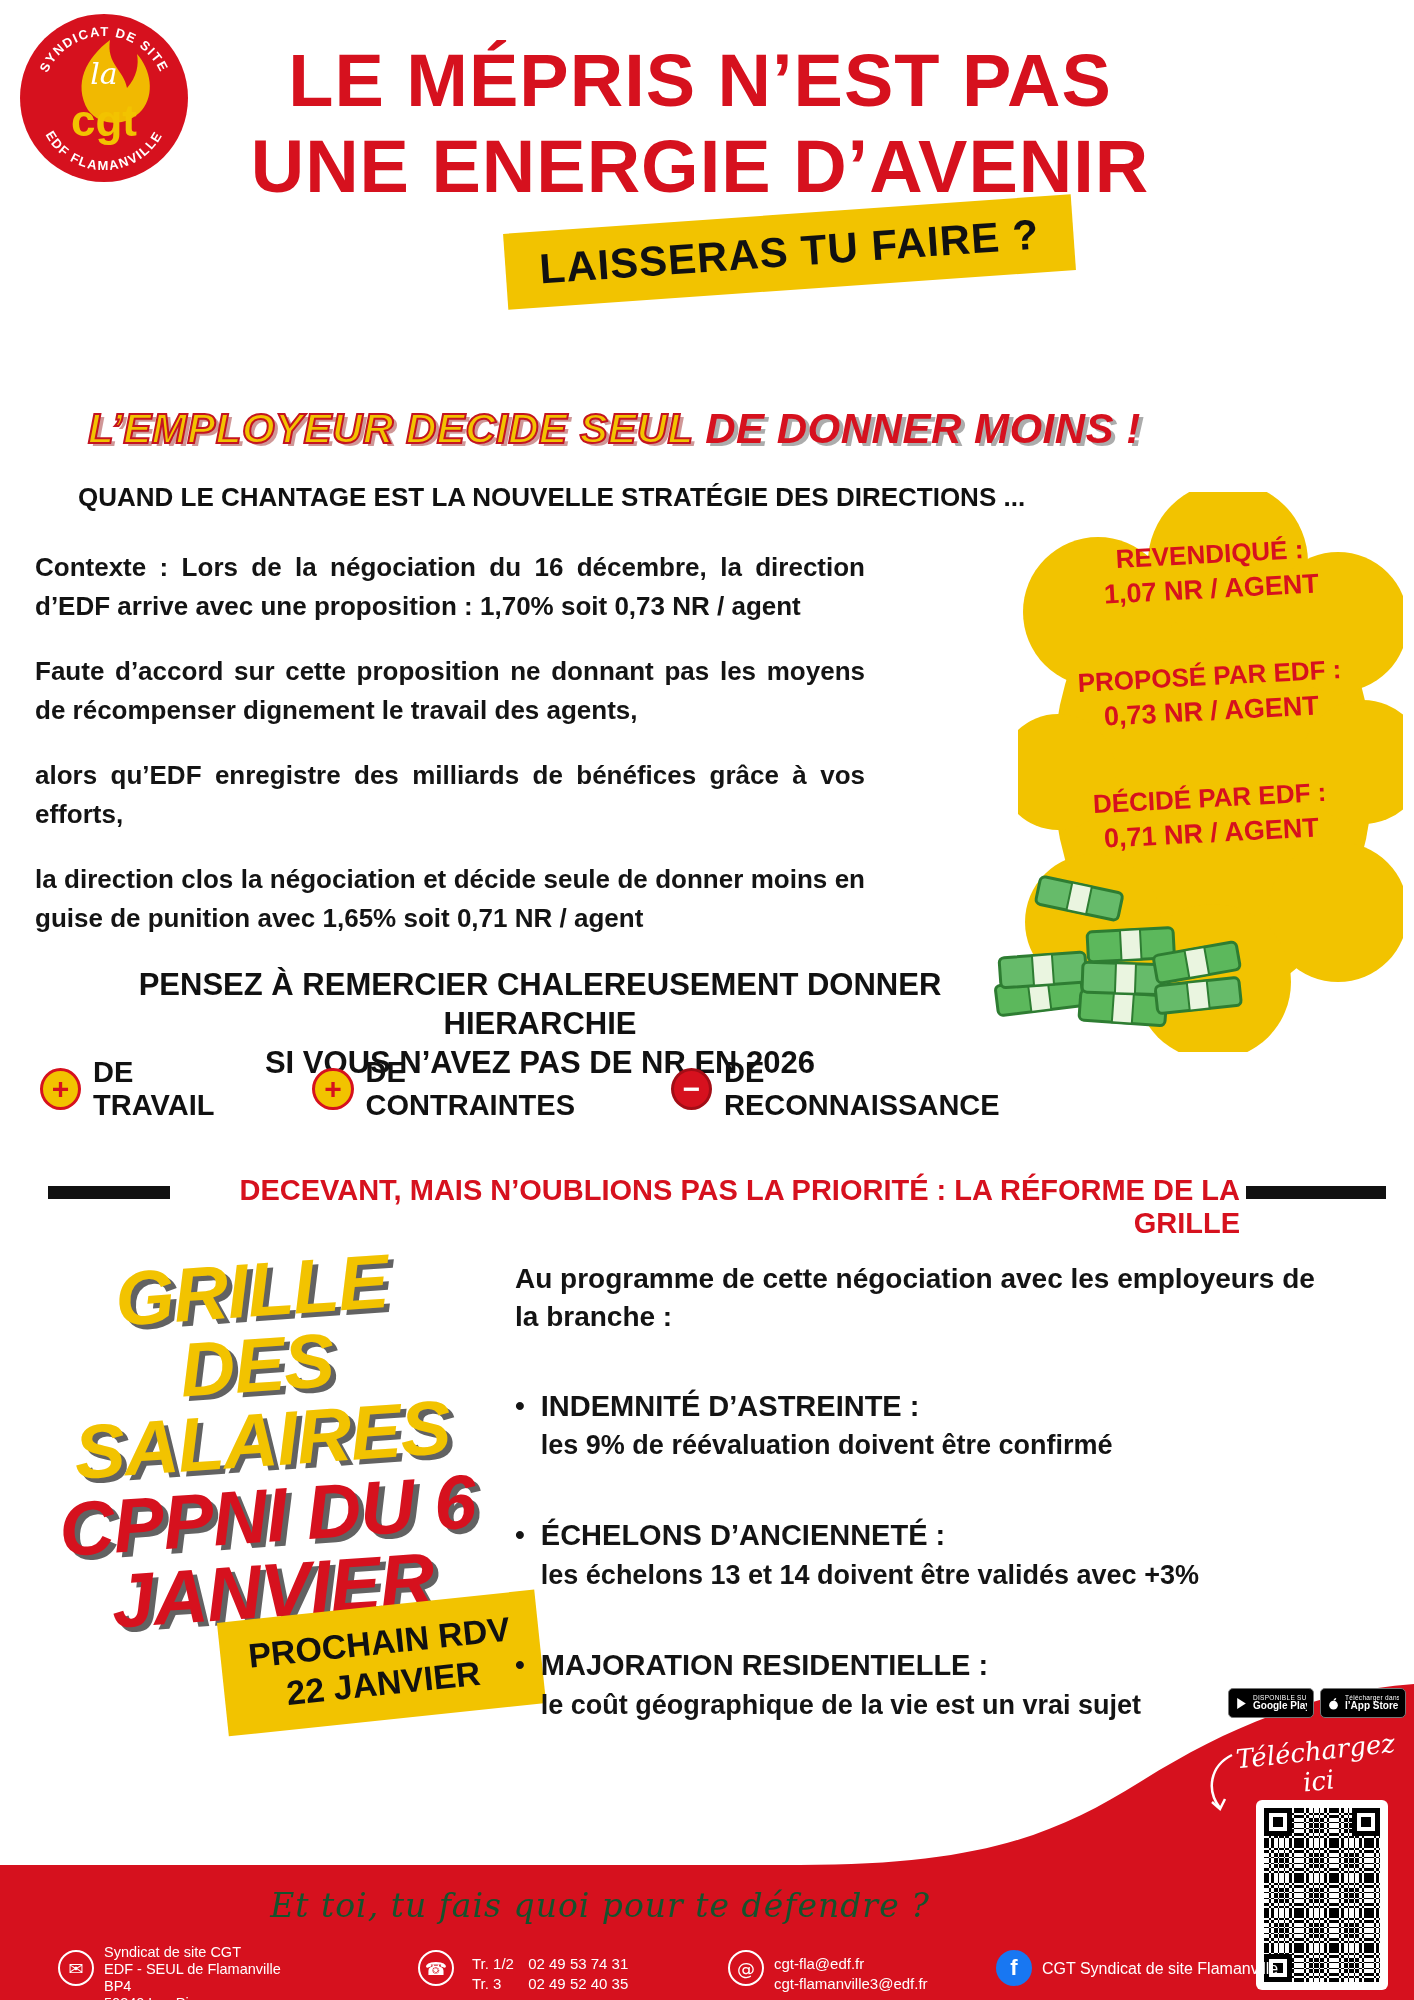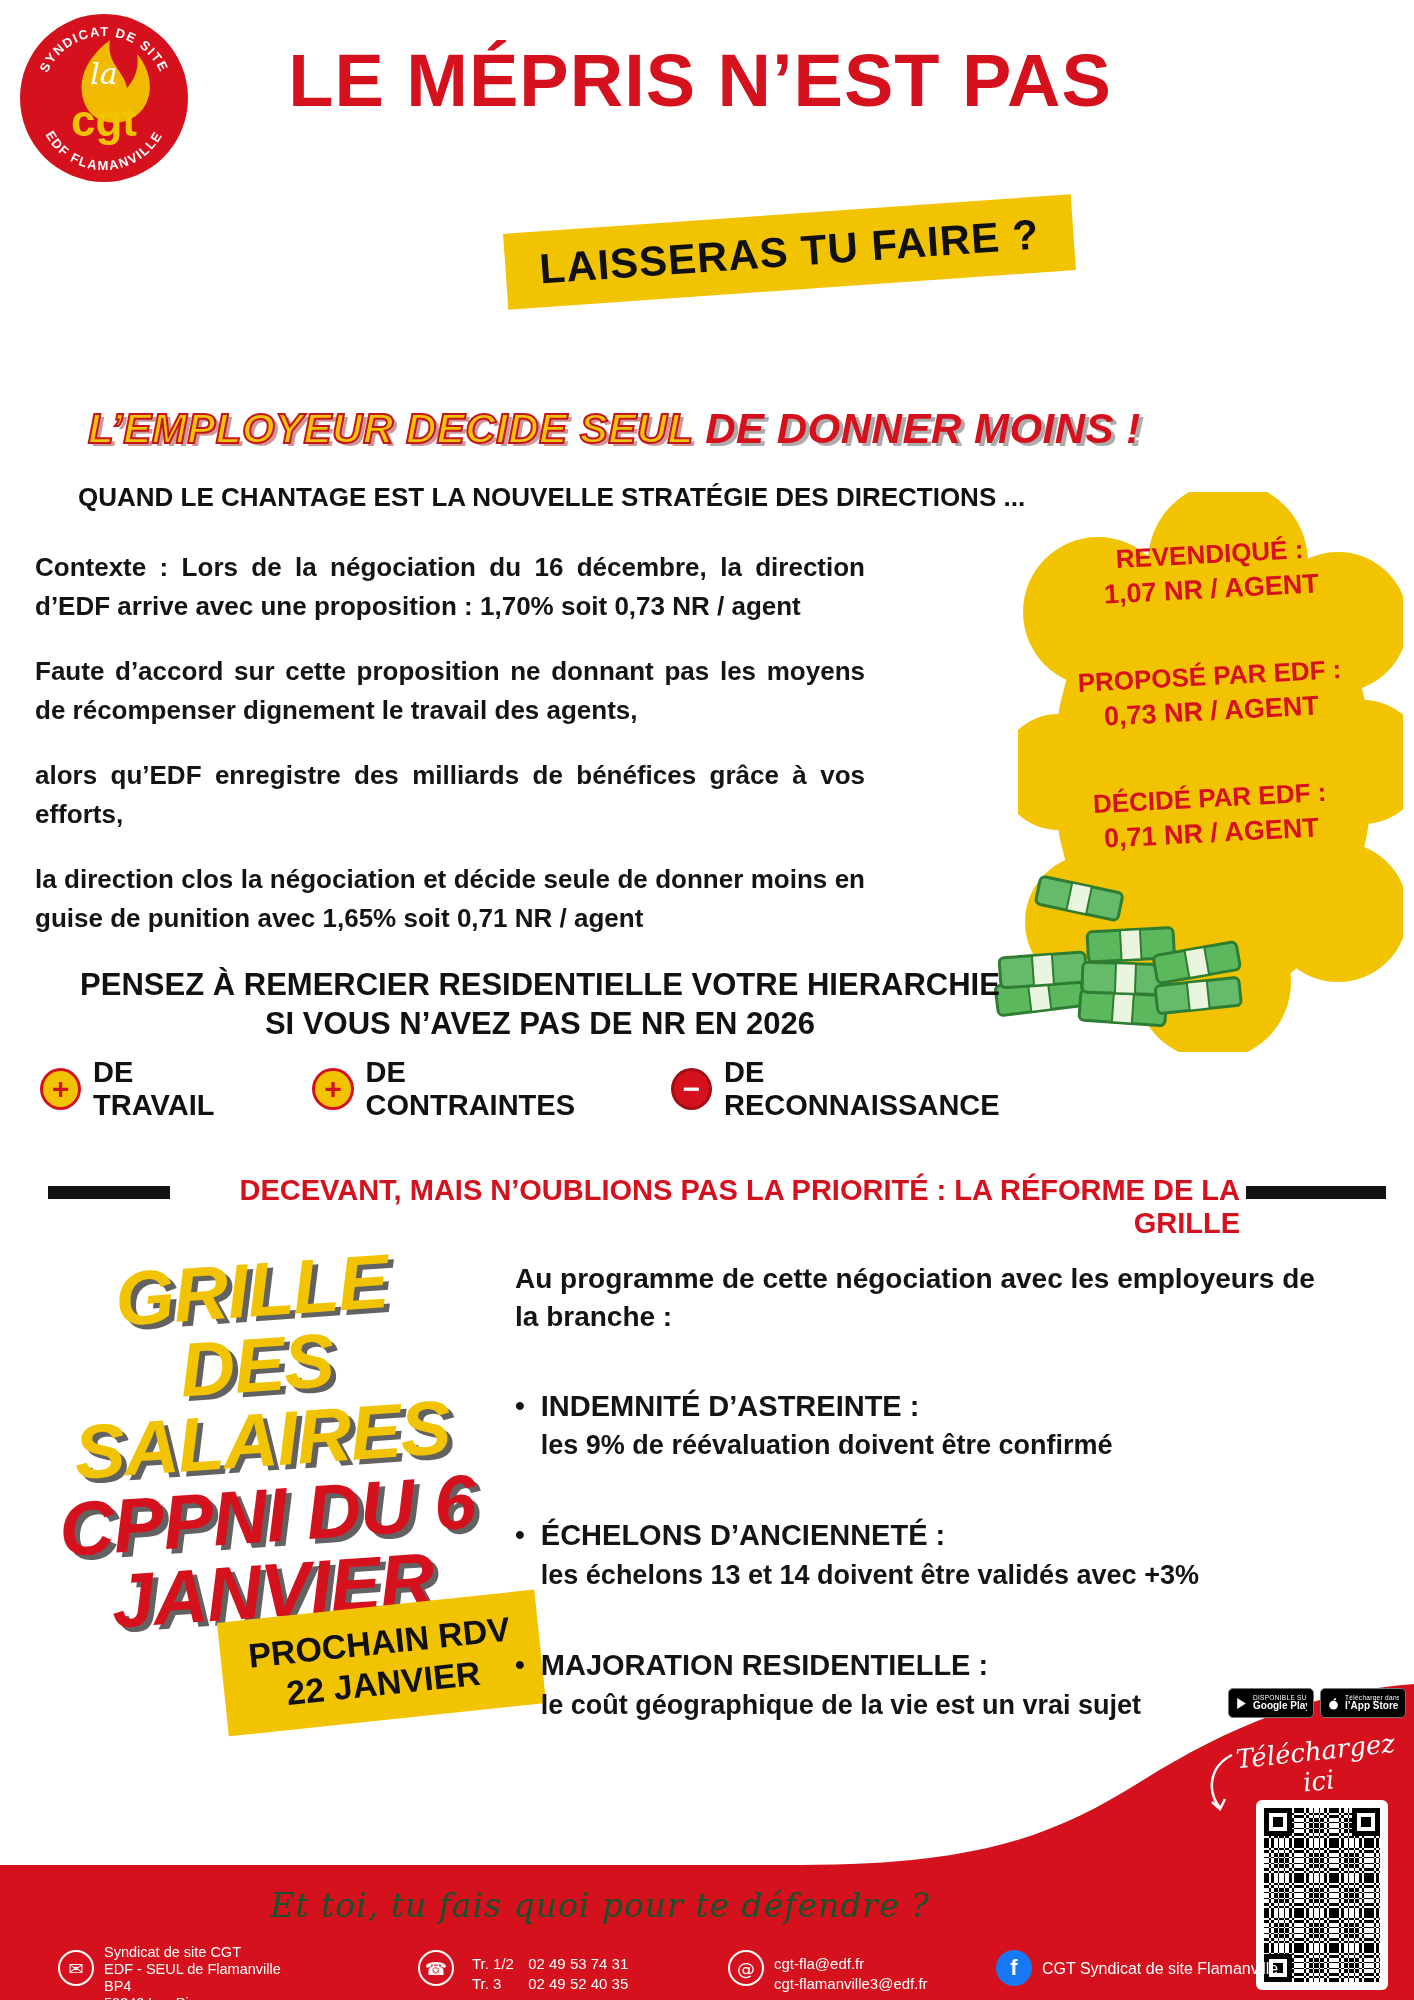--- a/index.html
+++ b/index.html
@@ -134,20 +134,21 @@
     </text>
     <text font-size="13" font-weight="bold" fill="#ffffff" letter-spacing="1.5">
       <textPath href="#arcBot" startOffset="50%" text-anchor="middle">EDF FLAMANVILLE</textPath>
     </text>
     <text x="86" y="72" text-anchor="middle" font-size="30" font-style="italic" font-family="DejaVu Serif, serif" fill="#ffffff">la</text>
     <text x="86" y="124" text-anchor="middle" font-size="44" font-weight="bold" fill="#f2c300">cgt</text>
   </svg>
 
   <div class="abs title">
     <div>LE MÉPRIS N’EST PAS</div>
+    <div>UNE ENERGIE D’AVENIR</div>
   </div>
 
   <div class="abs banner-yellow top-banner">
     <span>LAISSERAS TU FAIRE ?</span>
   </div>
 
   <div class="abs subhead">QUAND LE CHANTAGE EST LA NOUVELLE STRATÉGIE DES DIRECTIONS ...</div>
 
   <div class="abs headline">
     <span class="hl-yellow">L’EMPLOYEUR DECIDE SEUL</span>
@@ -220,21 +221,21 @@
           <rect x="32" width="20" height="28" fill="#eaf5e0" stroke-width="2"></rect>
       </g>
       <g transform="translate(170,98) rotate(-10)">
         <rect width="84" height="28" rx="5" fill="#5cb85c"></rect>
           <rect x="32" width="20" height="28" fill="#eaf5e0" stroke-width="2"></rect>
       </g>
     </g>
   </svg>
 
   <div class="abs thanks">
-    <div>PENSEZ À REMERCIER RESIDENTIELLE VOTRE HIERARCHIE</div>
+    <div>PENSEZ À REMERCIER CHALEREUSEMENT DONNER HIERARCHIE</div>
     <div>SI VOUS N’AVEZ PAS DE NR EN 2026</div>
   </div>
 
   <div class="abs coins-row">
     <div class="coin-item">
       <span class="coin plus">+</span>
       <span>DE TRAVAIL</span>
     </div>
     <div class="coin-item">
       <span class="coin plus">+</span>

